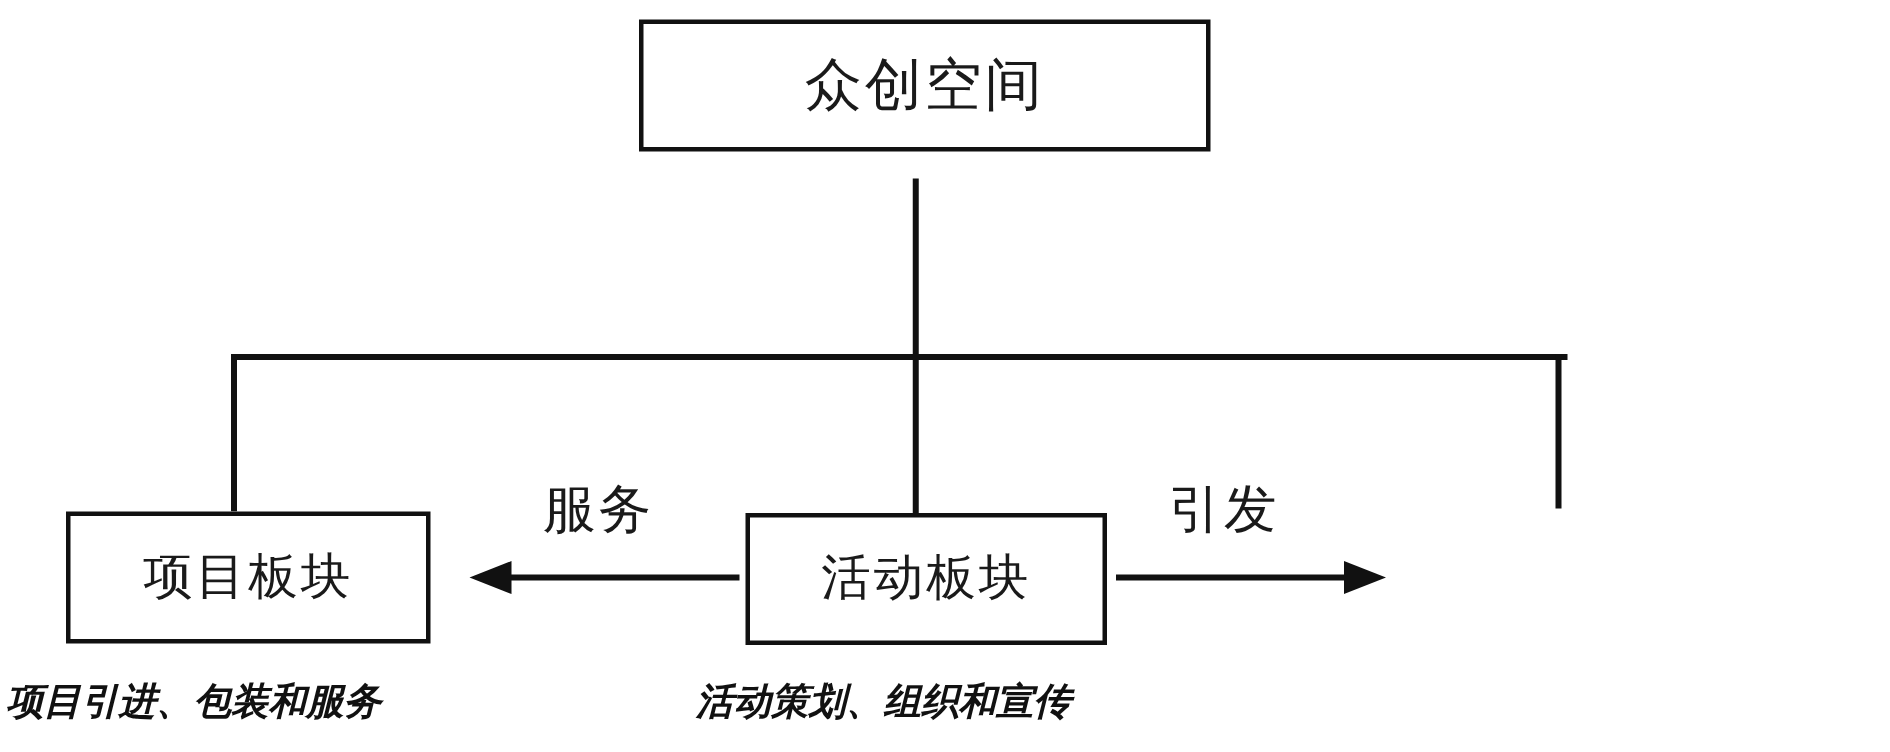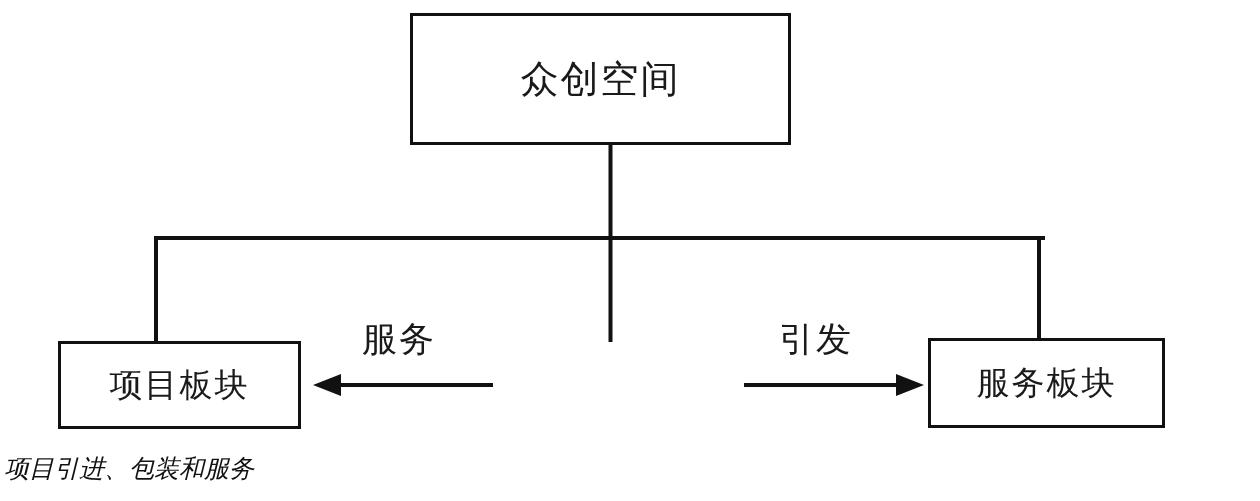--- a/index.html
+++ b/index.html
@@ -40,33 +40,32 @@
     text-align: center;
   }
   .node-label {
     font-family: "Liberation Serif", "DejaVu Serif", serif;
     font-weight: 400;
     letter-spacing: 2px;
     line-height: 1;
     color: #1a1a1a;
   }
   #node-root-box {
-    left: 410px;
+    left: 426px;
     top: 13px;
     width: 381px;
-    height: 132px;
+    height: 88px;
   }
   #node-root-box .node-label { font-size: 38px; }
 
   #node-project-box {
     left: 44px;
     top: 341px;
     width: 243px;
     height: 88px;
-    margin-left: 14px;
   }
   #node-activity-box {
     left: 497px;
     top: 342px;
     width: 241px;
     height: 88px;
   }
   #node-service-box {
     left: 928px;
     top: 338px;
@@ -87,21 +86,21 @@
     color: #1a1a1a;
     white-space: nowrap;
     line-height: 1;
   }
   #edge-label-service { left: 362px; top: 322px; }
   #edge-label-trigger { left: 779px; top: 322px; }
 
   .caption {
     position: absolute;
     font-family: "Liberation Serif", "DejaVu Serif", serif;
-    font-weight: normal;
+    font-weight: bold;
     font-style: italic;
     font-size: 25px;
     letter-spacing: 0px;
     color: #111111;
     white-space: nowrap;
     line-height: 1;
   }
   #caption-project  { left: 4px;   top: 456px; }
   #caption-activity { left: 464px; top: 456px; }
   #caption-service  { left: 845px; top: 456px; }
@@ -129,26 +128,27 @@
   </svg>
 
   <div class="node-box" id="node-root-box">
     <span class="node-label">众创空间</span>
   </div>
 
   <div class="node-box" id="node-project-box">
     <span class="node-label">项目板块</span>
   </div>
 
+  <div class="node-box" id="node-activity-box">
+    <span class="node-label">活动板块</span>
+  </div>
 
-  <div class="node-box" id="node-service-box">
-    <span class="node-label">服务板块</span>
-  </div>
 
   <div class="edge-label" id="edge-label-service">服务</div>
 
   <div class="edge-label" id="edge-label-trigger">引发</div>
 
   <div class="caption" id="caption-project">项目引进、包装和服务</div>
 
+  <div class="caption" id="caption-activity">活动策划、组织和宣传</div>
 
 
 </div>
 
 </body></html>

